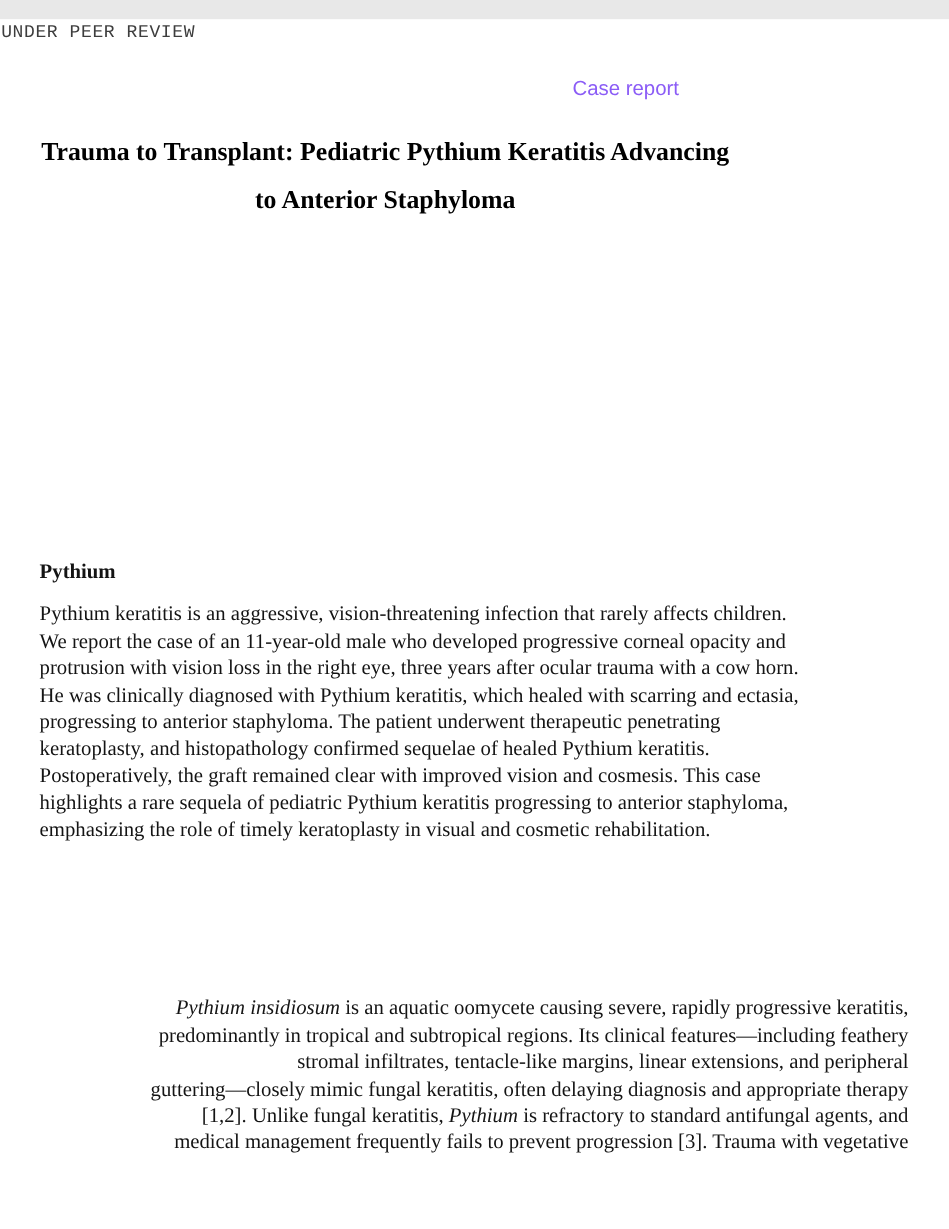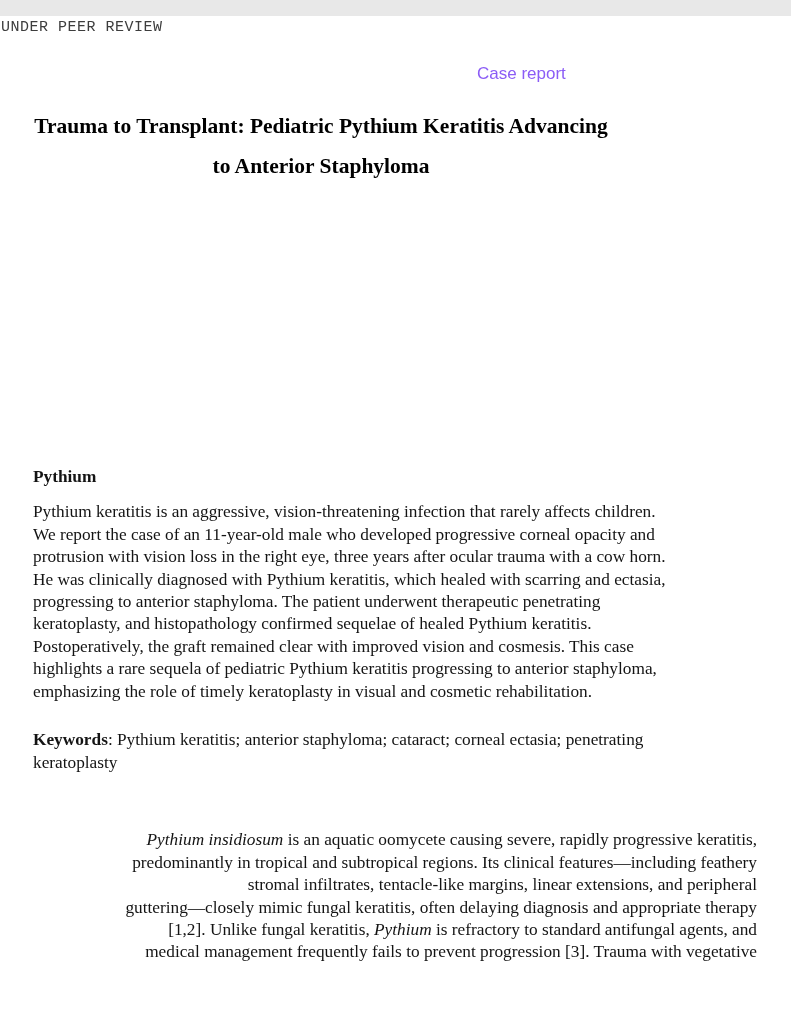--- a/index.html
+++ b/index.html
@@ -80,18 +80,17 @@
   <p class="content-block abstract-paragraph">Pythium keratitis is an aggressive, vision-threatening infection that rarely affects children.
 We report the case of an 11-year-old male who developed progressive corneal opacity and
 protrusion with vision loss in the right eye, three years after ocular trauma with a cow horn.
 He was clinically diagnosed with Pythium keratitis, which healed with scarring and ectasia,
 progressing to anterior staphyloma. The patient underwent therapeutic penetrating
 keratoplasty, and histopathology confirmed sequelae of healed Pythium keratitis.
 Postoperatively, the graft remained clear with improved vision and cosmesis. This case
 highlights a rare sequela of pediatric Pythium keratitis progressing to anterior staphyloma,
 emphasizing the role of timely keratoplasty in visual and cosmetic rehabilitation.</p>
 
-  <p class="content-block rich keywords-paragraph"><span style="font-weight: bold;">Keywords</span><span>: Pythium keratitis; anterior staphyloma; cataract; corneal ectasia; penetrating</span><br><span>keratoplasty</span></p>
 
 
   <p class="content-block rich intro-paragraph"><span style="font-style: italic;">Pythium insidiosum</span><span> is an aquatic oomycete causing severe, rapidly progressive keratitis,</span><br><span>predominantly in tropical and subtropical regions. Its clinical features—including feathery</span><br><span>stromal infiltrates, tentacle-like margins, linear extensions, and peripheral</span><br><span>guttering—closely mimic fungal keratitis, often delaying diagnosis and appropriate therapy</span><br><span>[1,2]. Unlike fungal keratitis, </span><span style="font-style: italic;">Pythium</span><span> is refractory to standard antifungal agents, and</span><br><span>medical management frequently fails to prevent progression [3]. Trauma with vegetative</span></p>
 
 </div>
 
 </body></html>

